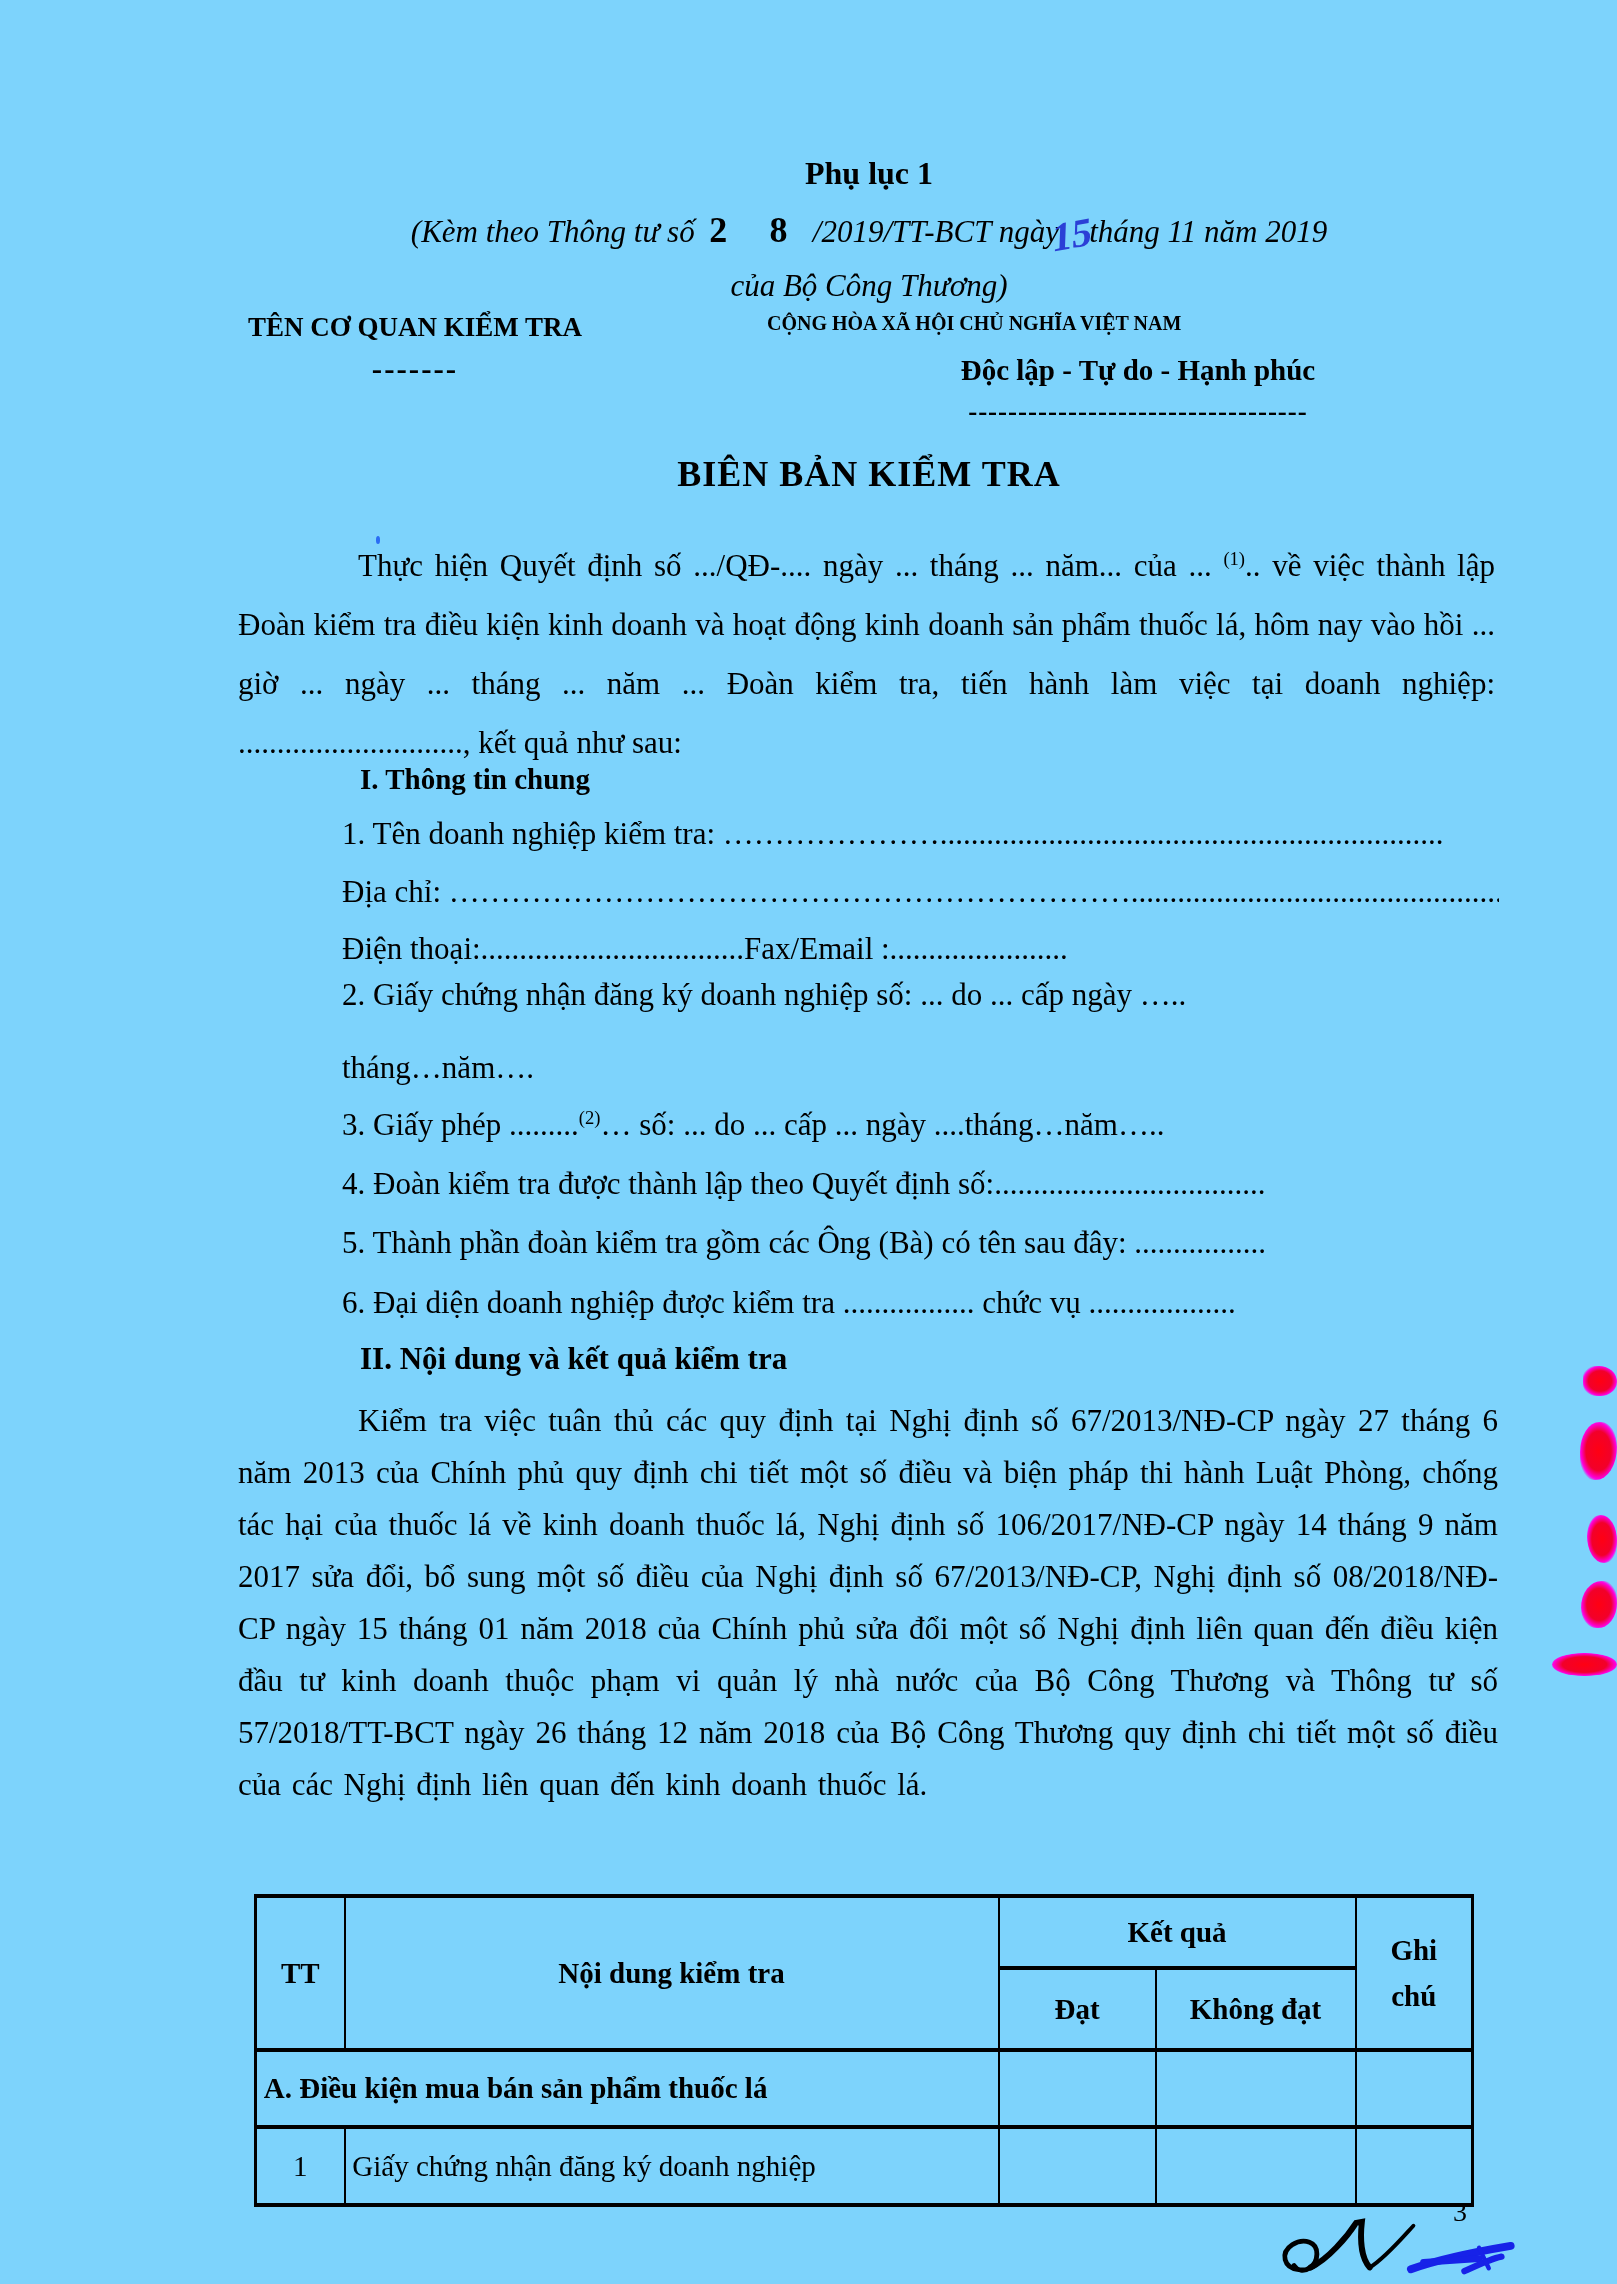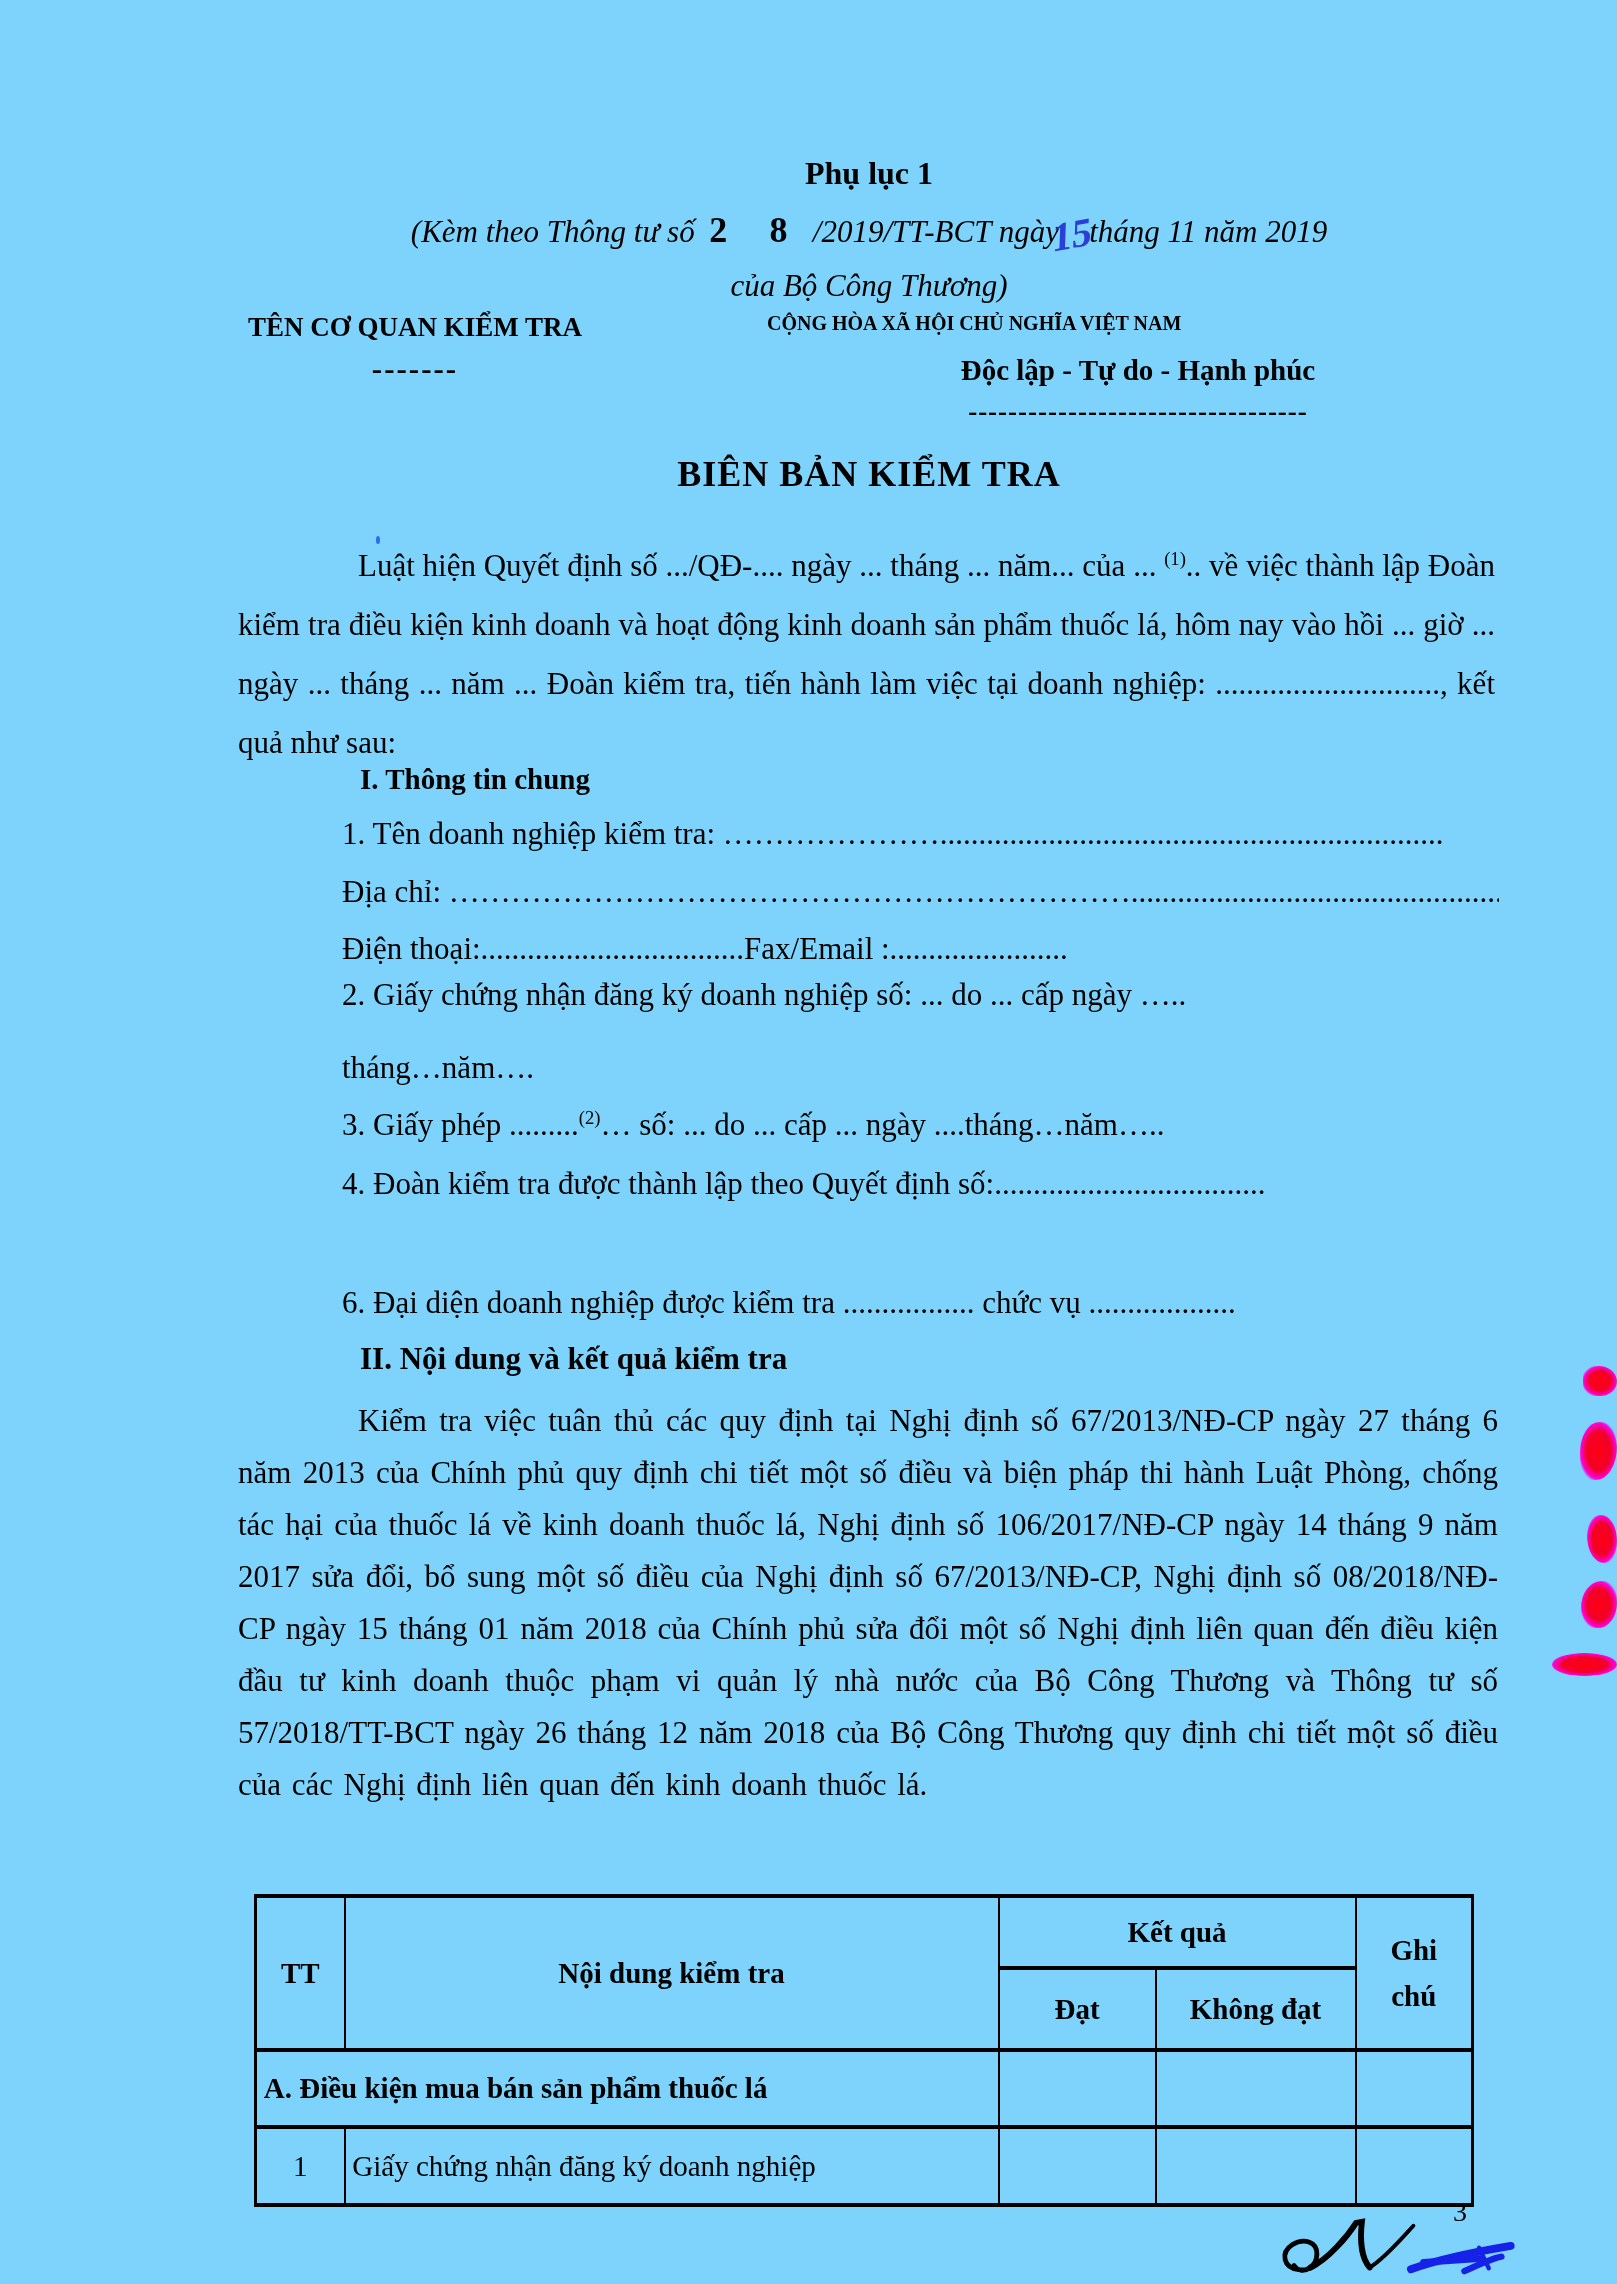--- a/index.html
+++ b/index.html
@@ -82,33 +82,34 @@
 
   <div class="abs agency">TÊN CƠ QUAN KIỂM TRA</div>
   <div class="abs agency-dashes">-------</div>
   <div class="abs motto1">CỘNG HÒA XÃ HỘI CHỦ NGHĨA VIỆT NAM</div>
   <div class="abs motto2">Độc lập - Tự do - Hạnh phúc</div>
   <div class="abs motto-dashes">----------------------------------</div>
 
   <div class="abs doc-title">BIÊN BẢN KIỂM TRA</div>
 
   <div class="abs intro">
-    <span>Luật hiện Quyết định số .../QĐ-.... ngày ... tháng ... năm... của ... </span><sup>(1)</sup><span>.. về việc thành lập Đoàn kiểm tra điều kiện kinh doanh và hoạt động kinh doanh sản phẩm thuốc lá, hôm nay vào hồi ... giờ ... ngày ... tháng ... năm ... Đoàn kiểm tra, tiến hành làm việc tại doanh nghiệp: ............................., kết quả như sau:</span>
+    <span>Thực hiện Quyết định số .../QĐ-.... ngày ... tháng ... năm... của ... </span><sup>(1)</sup><span>.. về việc thành lập Đoàn kiểm tra điều kiện kinh doanh và hoạt động kinh doanh sản phẩm thuốc lá, hôm nay vào hồi ... giờ ... ngày ... tháng ... năm ... Đoàn kiểm tra, tiến hành làm việc tại doanh nghiệp: ............................., kết quả như sau:</span>
   </div>
 
   <div class="abs s1-heading">I. Thông tin chung</div>
   <div class="abs line fline l-item1">1. Tên doanh nghiệp kiểm tra: ………………….................................................................</div>
   <div class="abs line fline l-address">Địa chỉ: ………………………………………………………….............................................................</div>
   <div class="abs line fline l-phone">Điện thoại:..................................Fax/Email :.......................</div>
   <div class="abs line fline l-item2a">2. Giấy chứng nhận đăng ký doanh nghiệp số: ... do ... cấp ngày …..</div>
   <div class="abs line fline l-item2b">tháng…năm….</div>
   <div class="abs line fline l-item3">
     <span>3. Giấy phép .........</span><sup>(2)</sup><span>… số: ... do ... cấp ... ngày ....tháng…năm…..</span>
   </div>
   <div class="abs line fline l-item4">4. Đoàn kiểm tra được thành lập theo Quyết định số:...................................</div>
+  <div class="abs line fline l-item5">5. Thành phần đoàn kiểm tra gồm các Ông (Bà) có tên sau đây: .................</div>
   <div class="abs line fline l-item6">6. Đại diện doanh nghiệp được kiểm tra ................. chức vụ ...................</div>
 
   <div class="abs s2-heading">II. Nội dung và kết quả kiểm tra</div>
   <div class="abs s2-body">Kiểm tra việc tuân thủ các quy định tại Nghị định số 67/2013/NĐ-CP ngày 27 tháng 6 năm 2013 của Chính phủ quy định chi tiết một số điều và biện pháp thi hành Luật Phòng, chống tác hại của thuốc lá về kinh doanh thuốc lá, Nghị định số 106/2017/NĐ-CP ngày 14 tháng 9 năm 2017 sửa đổi, bổ sung một số điều của Nghị định số 67/2013/NĐ-CP, Nghị định số 08/2018/NĐ-CP ngày 15 tháng 01 năm 2018 của Chính phủ sửa đổi một số Nghị định liên quan đến điều kiện đầu tư kinh doanh thuộc phạm vi quản lý nhà nước của Bộ Công Thương và Thông tư số 57/2018/TT-BCT ngày 26 tháng 12 năm 2018 của Bộ Công Thương quy định chi tiết một số điều của các Nghị định liên quan đến kinh doanh thuốc lá.</div>
 
   <table class="abs insp-table">
     <colgroup>
       <col style="width:89px">
         <col style="width:654px">
         <col style="width:157px">

